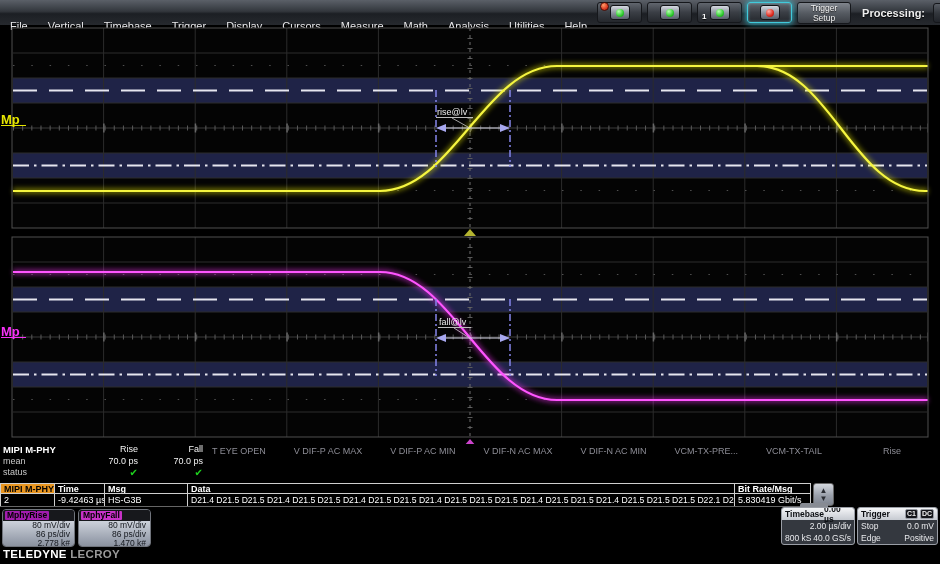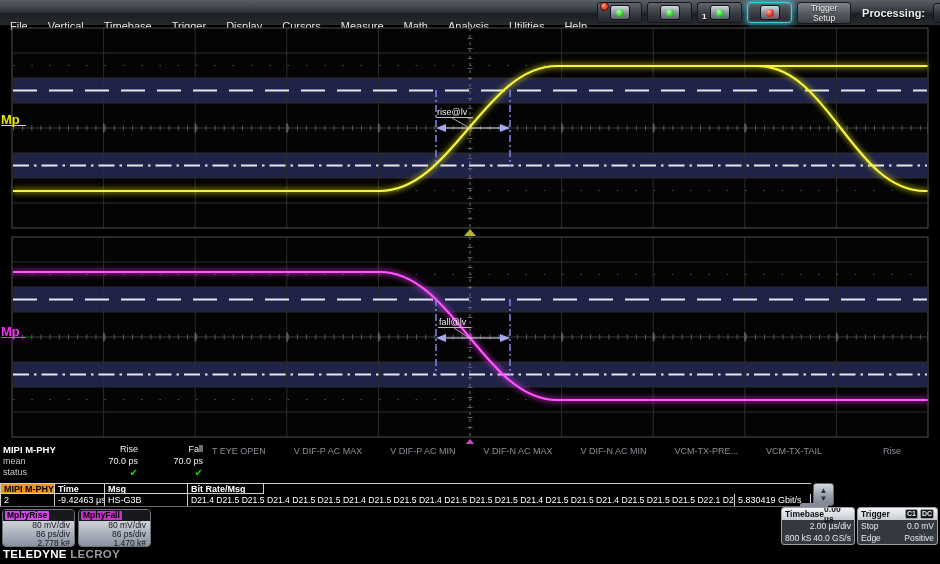--- a/index.html
+++ b/index.html
@@ -277,39 +277,40 @@
       <span class="far">Fall</span>
     </div>
   </div>
 
   <div class="decode">
     <div class="d-table">
       <div class="d-hrow">
         <div class="d-cell d-c0 d-h d-proto">MIPI M-PHY</div>
         <div class="d-cell d-c1 d-h">Time</div>
         <div class="d-cell d-c2 d-h">Msg</div>
+        <div class="d-cell d-c3 d-h">Data</div>
         <div class="d-cell d-c4 d-h">Bit Rate/Msg</div>
       </div>
       <div class="d-drow">
         <div class="d-cell d-c0">2</div>
         <div class="d-cell d-c1">-9.42463 µs</div>
         <div class="d-cell d-c2">HS-G3B</div>
         <div class="d-cell d-c3 d-msgdata">D21.4 D21.5 D21.5 D21.4 D21.5 D21.5 D21.4 D21.5 D21.5 D21.4 D21.5 D21.5 D21.5 D21.4 D21.5 D21.5 D21.4 D21.5 D21.5 D21.5 D22.1 D22.1 D03.3 D28...</div>
         <div class="d-cell d-c4">5.830419 Gbit/s</div>
       </div>
     </div>
     <div class="spinner">
       <span>▲</span>
       <span>▼</span>
     </div>
   </div>
 
   <div class="desc-box" style="left:2px">
     <div class="desc-head">
-        <span class="desc-chip" style="background:#d946ef">MphyRise</span>
+        <span class="desc-chip" style="background:#a21caf">MphyRise</span>
       </div>
     <div class="desc-body">
       <div class="desc-row">80 mV/div</div>
       <div class="desc-row">86 ps/div</div>
       <div class="desc-row">2.778 k#</div>
     </div>
   </div>
   <div class="desc-box" style="left:78px">
     <div class="desc-head">
         <span class="desc-chip" style="background:#c832c8">MphyFall</span>

